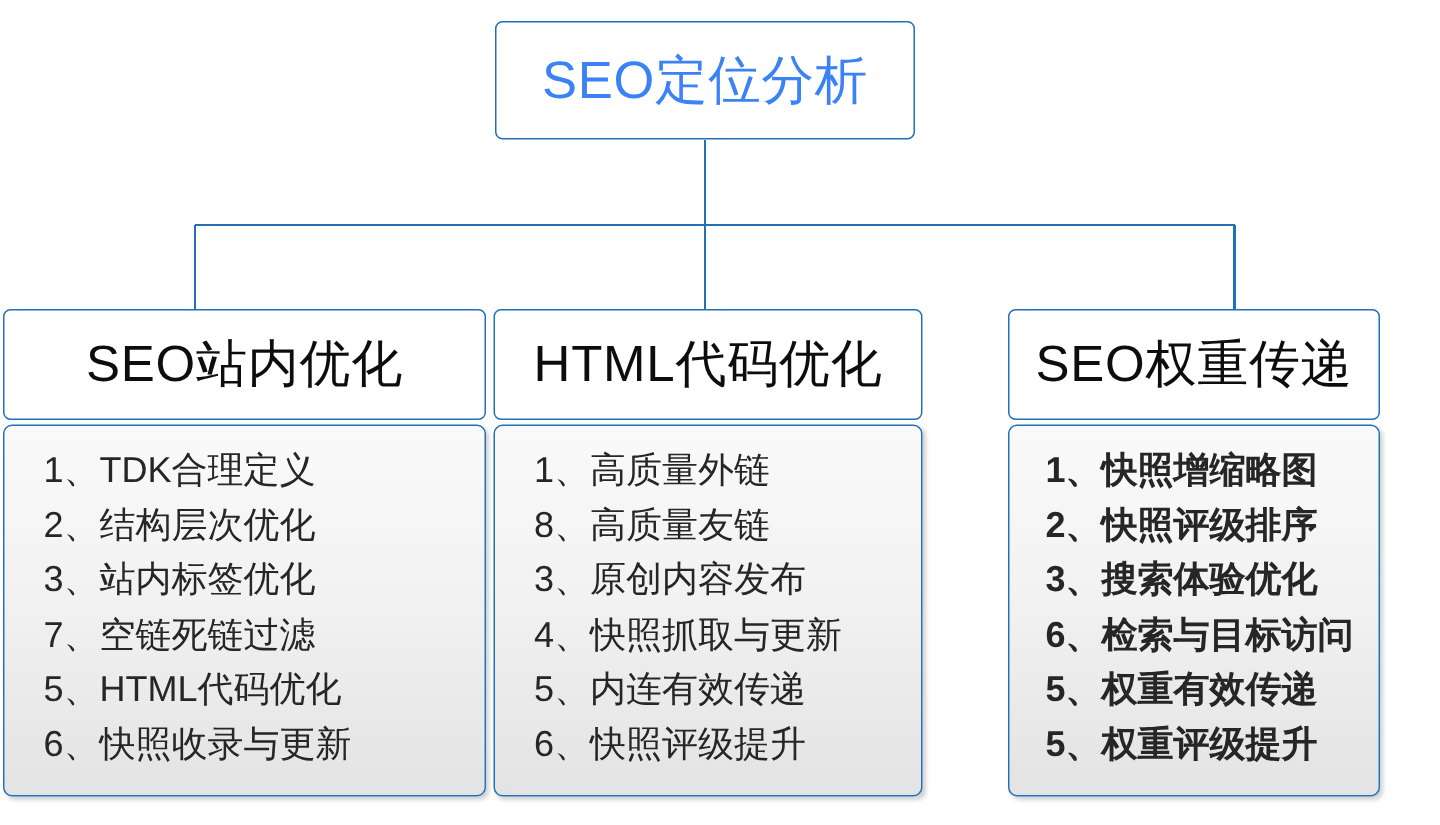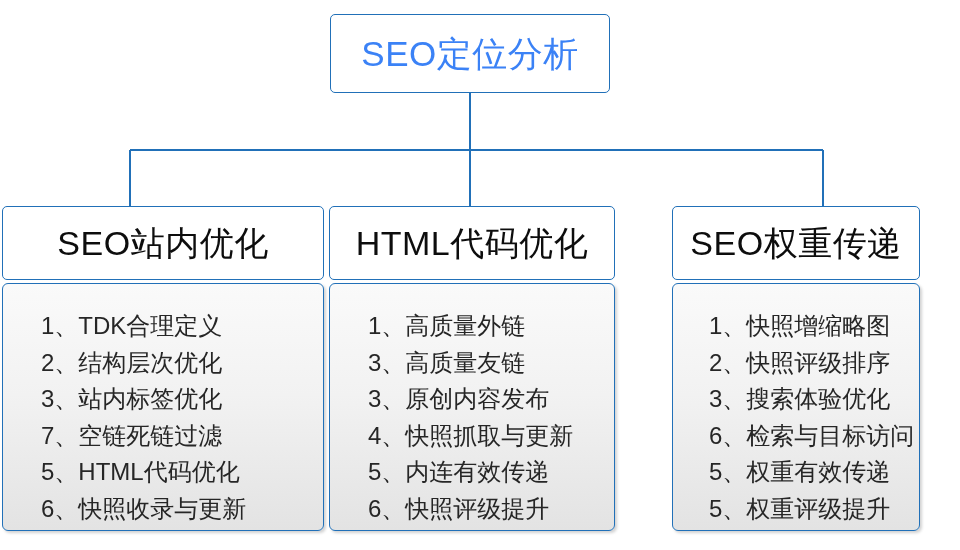--- a/index.html
+++ b/index.html
@@ -87,24 +87,24 @@
     height: 248px;
     border: 1.4px solid #2170b8;
     border-radius: 6px;
     background: linear-gradient(180deg, #fafafa 0%, #f2f2f2 45%, #e3e3e3 100%);
     box-shadow: 2px 2px 3px rgba(0,0,0,0.18);
     padding: 12px 0 0 0;
     overflow: hidden;
   }
   .item-list {
     list-style: none;
-    margin: 12px;
+    margin: 0;
     padding: 0 0 0 26px;
   }
-  .col-3 .item-list { padding-left: 24px; }
+  .col-3 .item-list { padding-left: 24px; font-weight: bold; }
   .item {
     font-size: 24px;
     line-height: 36.5px;
     color: #262626;
     white-space: nowrap;
   }
 </style>
 </head>
 <body>
 
@@ -143,21 +143,21 @@
     </div>
   </div>
 
   <div class="column col-2">
     <div class="col-header">
       <span class="col-header-label">HTML代码优化</span>
     </div>
     <div class="col-body">
       <ul class="item-list">
         <li class="item">1、高质量外链</li>
-        <li class="item">3、高质量友链</li>
+        <li class="item">8、高质量友链</li>
         <li class="item">3、原创内容发布</li>
         <li class="item">4、快照抓取与更新</li>
         <li class="item">5、内连有效传递</li>
         <li class="item">6、快照评级提升</li>
       </ul>
     </div>
   </div>
 
   <div class="column col-3">
     <div class="col-header">

